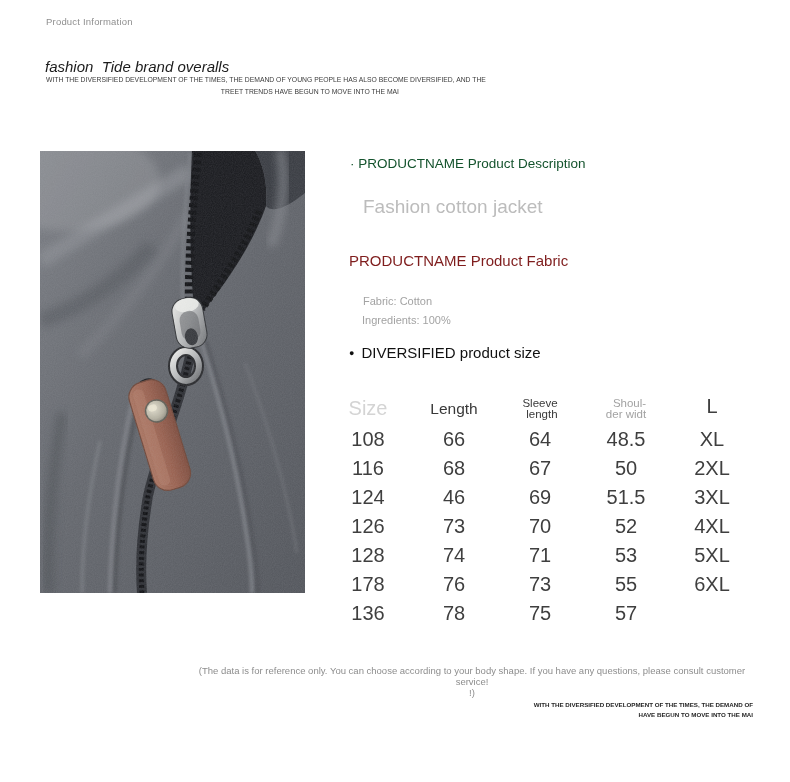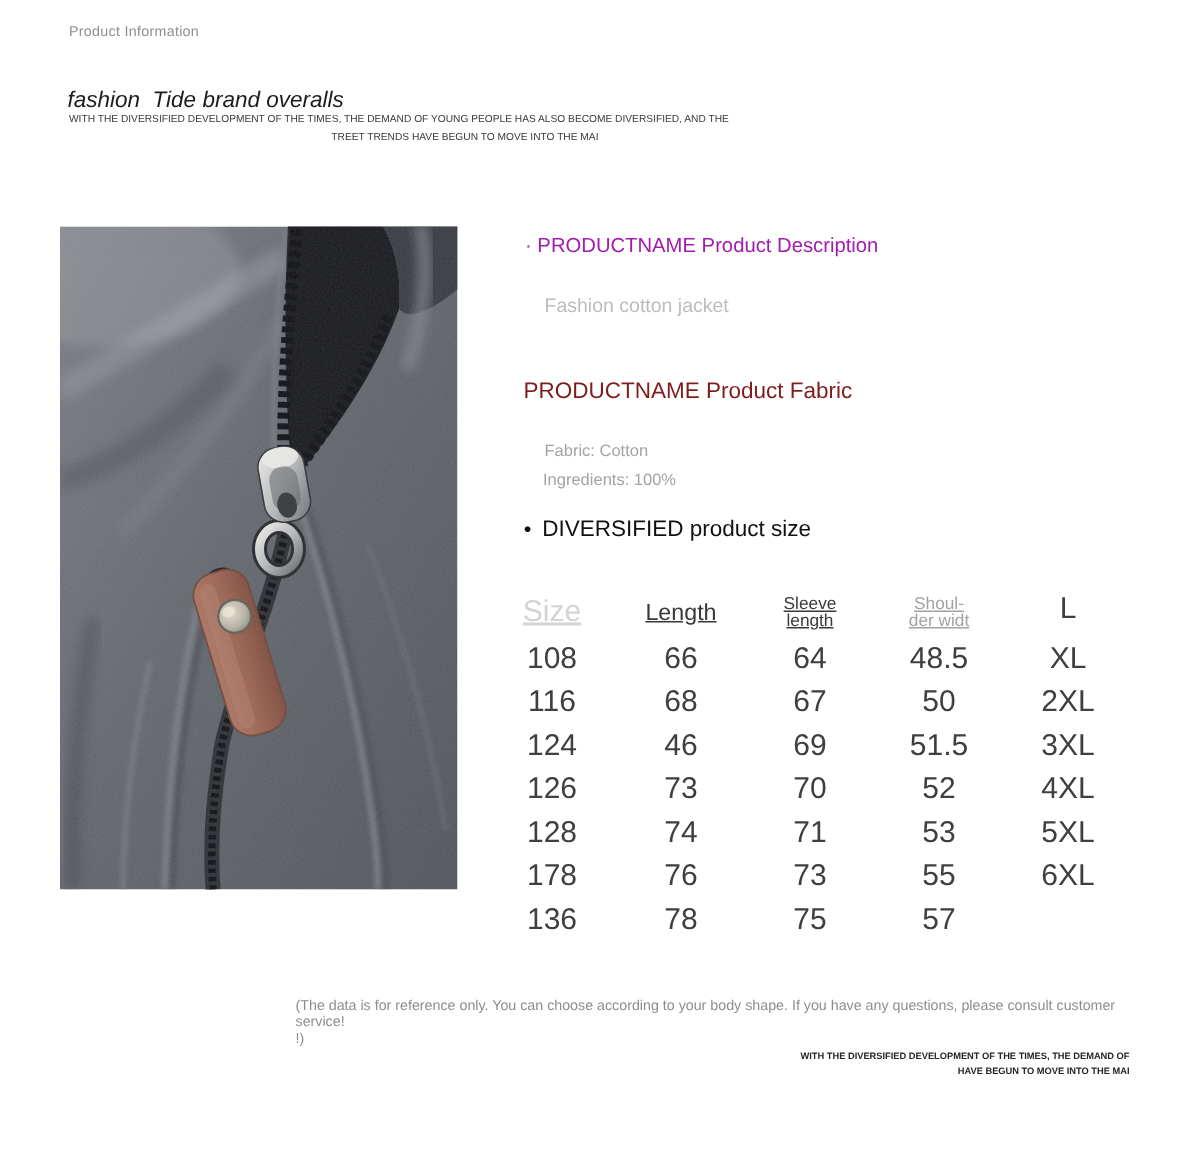--- a/index.html
+++ b/index.html
@@ -9,43 +9,43 @@
 
   .eyebrow{left:46px;top:16px;font-size:9.5px;color:#8f8f8f;letter-spacing:.2px;}
   .title{left:45px;top:41px;font-size:15px;font-style:italic;font-weight:500;color:#1c1c1c;white-space:pre;margin-top:17px;}
   .intro{left:46px;top:74px;width:353px;font-size:6.8px;color:#3a3a3a;line-height:11.5px;}
   .intro .l1{white-space:nowrap;text-align:left;}
   .intro .l2{white-space:nowrap;text-align:right;}
 
   .photo{left:40px;top:151px;width:265px;height:442px;}
   .photo svg{display:block;}
 
-  .desc-heading{left:350px;top:156px;font-size:13.5px;color:#a21caf;}
-  .desc-value{left:363px;top:196px;font-size:13px;color:#bcbcbc;}
+  .desc-heading{left:350px;top:156px;font-size:13.5px;color:#14532d;}
+  .desc-value{left:363px;top:196px;font-size:19px;color:#bcbcbc;}
   .fabric-heading{left:349px;top:252px;font-size:15px;color:#7f1d1d;}
   .fabric-l1{left:363px;top:295px;font-size:11px;color:#a3a3a3;}
   .fabric-l2{left:362px;top:314px;font-size:11px;color:#a3a3a3;}
   .size-heading{left:349px;top:344px;font-size:15px;color:#111;}
   .size-heading .bullet{font-size:9px;vertical-align:2px;margin-right:7px;}
 
   .size-table{position:absolute;left:325px;top:392px;width:430px;display:grid;
               grid-template-columns:repeat(5,86px);}
-  .hcell{height:33px;display:flex;align-items:center;justify-content:center;text-align:center;text-decoration:underline;}
+  .hcell{height:33px;display:flex;align-items:center;justify-content:center;text-align:center;}
   .hdr-size{font-size:20px;color:#d4d4d4;}
   .hdr-bust{font-size:20px;color:#a2a2a2;}
   .hdr-length{font-size:15.5px;color:#393939;}
   .hdr-2line{font-size:11.5px;line-height:10.5px;}
-  .hdr-2line .wrap{text-align:center;}
+  .hdr-2line .wrap{text-align:right;}
   .hdr-sleeve{color:#3a3a3a;}
   .hdr-shoulder{color:#a2a2a2;}
   .cell{height:29px;display:flex;align-items:center;justify-content:center;
         font-size:20px;color:#3f3f3f;}
   .trow{display:contents;}
 
-  .disclaimer{left:197px;top:665px;width:580px;font-size:9.5px;color:#8d8d8d;line-height:11px;}
+  .disclaimer{left:182px;top:665px;width:580px;font-size:9.5px;color:#8d8d8d;line-height:11px;text-align:center;}
   .tagline{right:37px;top:700px;width:300px;font-size:6.2px;font-weight:700;color:#262626;
            line-height:10px;}
   .tagline div{white-space:nowrap;text-align:right;}
 </style>
 </head>
 <body>
 
 <div class="page">
 
   <div class="abs eyebrow">Product Information</div>

